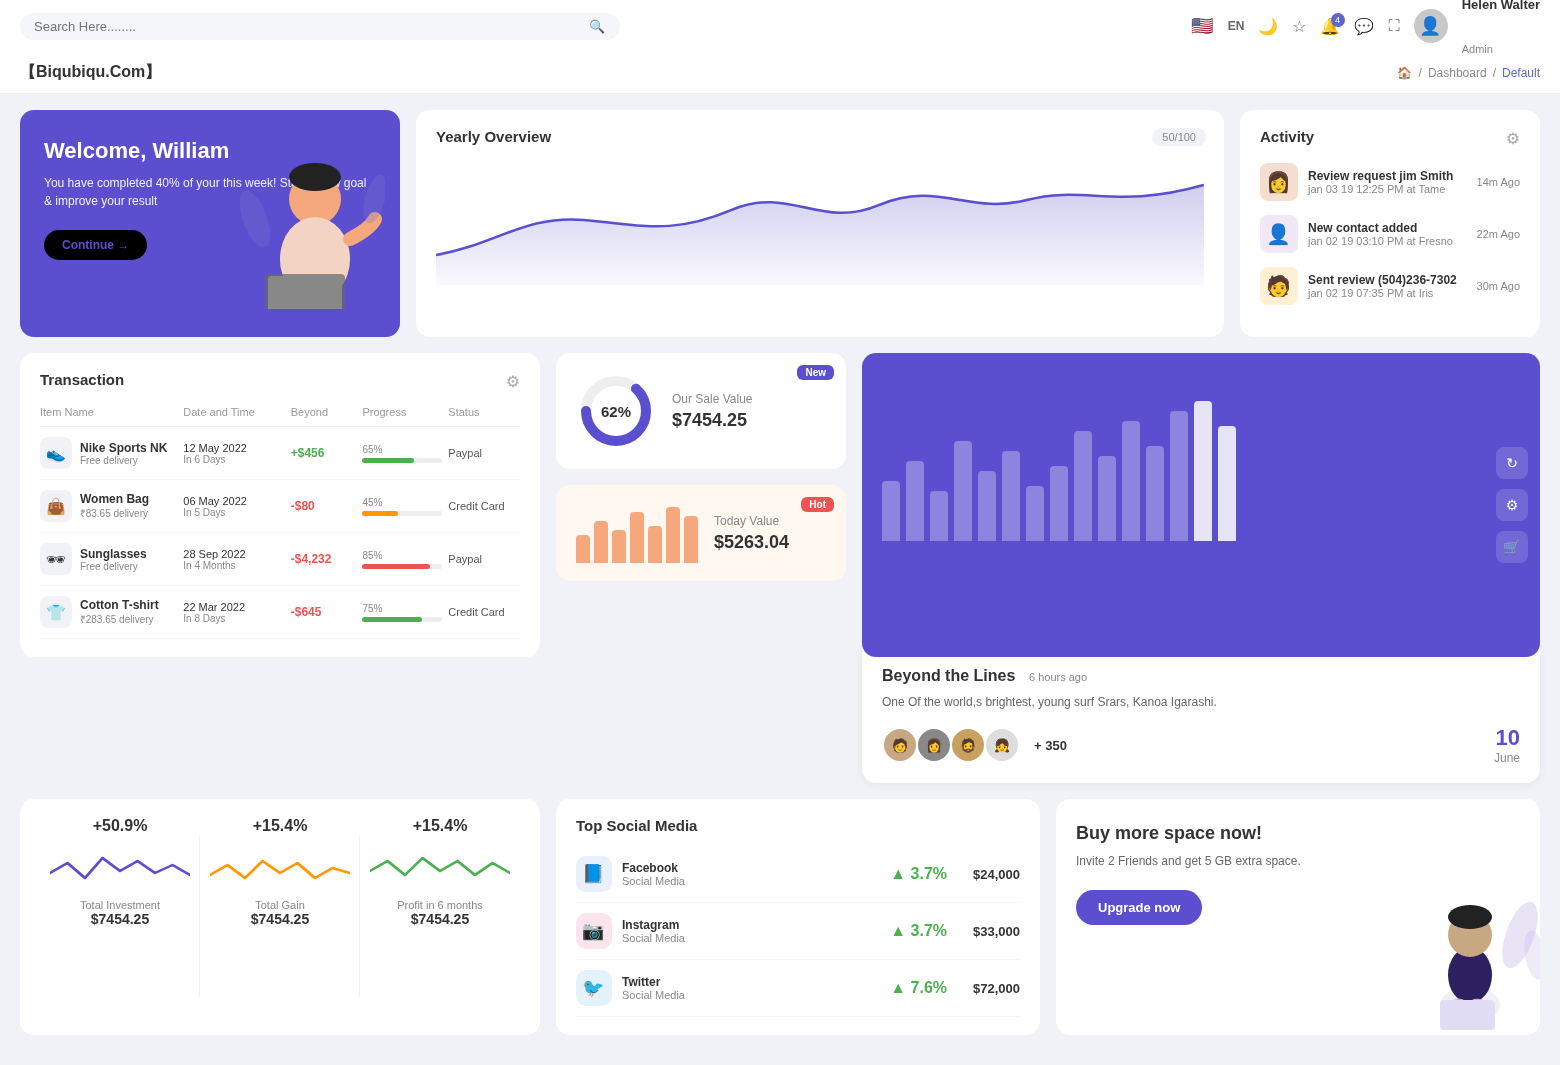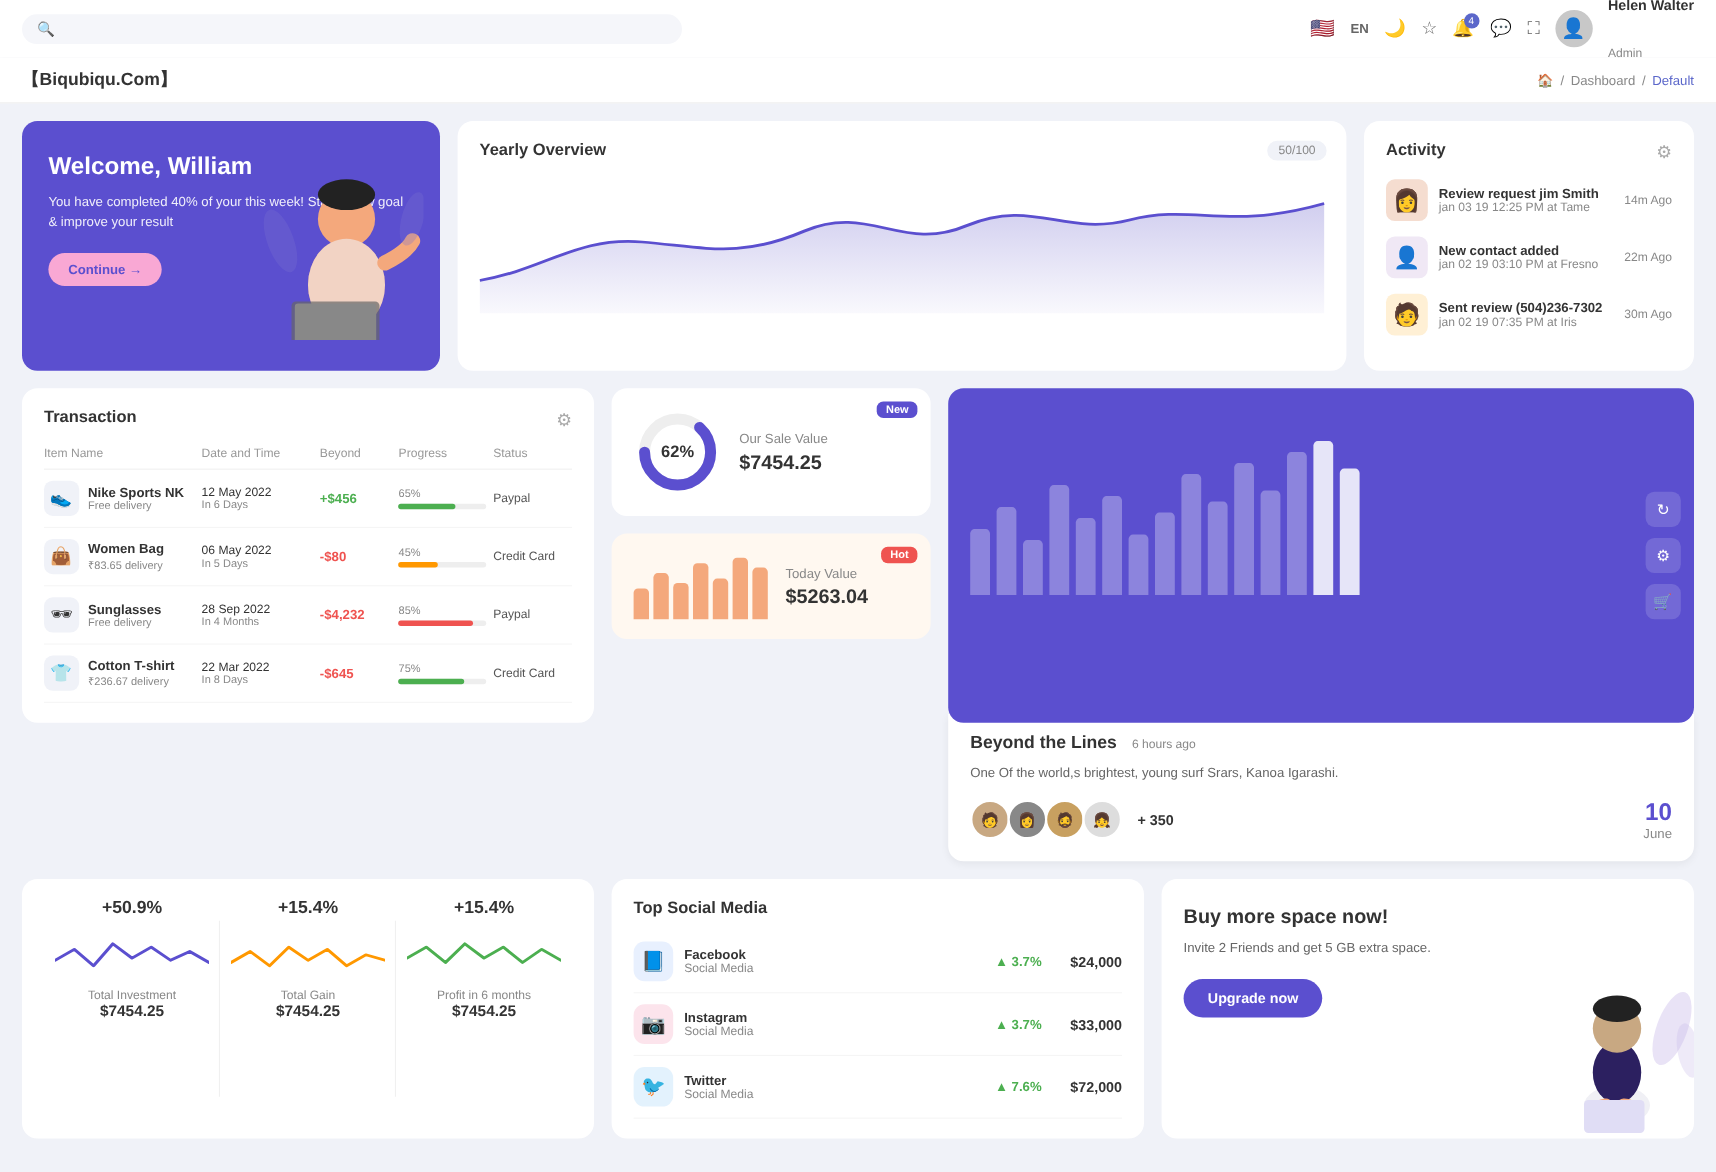--- a/index.html
+++ b/index.html
@@ -51,21 +51,21 @@
     .row { display: flex; gap: 16px; }
 
     
     .welcome-card {
       background: #5b4fcf; border-radius: 14px; padding: 28px 24px;
       color: #fff; flex: 0 0 380px; position: relative; overflow: hidden; min-height: 190px;
     }
     .welcome-card h2 { font-size: 22px; font-weight: 700; margin-bottom: 10px; }
     .welcome-card p { font-size: 12px; opacity: 0.9; line-height: 1.5; margin-bottom: 20px; }
     .continue-btn {
-      background: #f9a8d4; color: #5b4fcf; border: none; border-radius: 20px;
+      background: #000000; color: #5b4fcf; border: none; border-radius: 20px;
       padding: 8px 18px; font-size: 12px; font-weight: 600; cursor: pointer;
     }
     .welcome-illustration {
       position: absolute; right: 0; top: 0; bottom: 0; width: 180px;
       display: flex; align-items: center; justify-content: center;
     }
 
     
     .yearly-card {
       background: #fff; border-radius: 14px; padding: 18px 20px;
@@ -215,21 +215,21 @@
     }
     .social-row { display: flex; align-items: center; gap: 10px; padding: 10px 0; border-bottom: 1px solid #f5f5f5; }
     .social-icon {
       width: 36px; height: 36px; border-radius: 10px;
       display: flex; align-items: center; justify-content: center;
       font-size: 18px; flex-shrink: 0;
     }
     .social-info { flex: 1; }
     .social-name { font-size: 12px; font-weight: 600; }
     .social-type { font-size: 11px; color: #888; }
-    .social-growth { color: #4caf50; font-size: 12px; font-weight: 600; margin-right: 16px; }
+    .social-growth { color: #4caf50; font-size: 16px; font-weight: 600; margin-right: 16px; }
     .social-val { font-size: 13px; font-weight: 700; }
 
     
     .buyspace-card {
       background: #fff; border-radius: 14px; padding: 24px 20px;
       flex: 1; position: relative; overflow: hidden;
     }
     .buyspace-title { font-size: 18px; font-weight: 700; margin-bottom: 8px; }
     .buyspace-desc { font-size: 12px; color: #666; margin-bottom: 20px; line-height: 1.5; }
     .upgrade-btn {
@@ -244,20 +244,21 @@
     .gear-icon { color: #aaa; cursor: pointer; font-size: 16px; }
 
     
     svg { display: block; }
   </style>
 </head>
 <body>
 
 <nav class="topnav">
   <div class="search-box">
+    <input type="text" placeholder="Search Here........" style="">
     <span style="color:#aaa;">🔍</span>
   </div>
   <div class="nav-right">
     <span class="flag nav-icon">🇺🇸</span>
     <span class="nav-icon" style="font-size:12px;font-weight:600;">EN</span>
     <span class="nav-icon">🌙</span>
     <span class="nav-icon">☆</span>
     <span class="nav-icon" style="position:relative;">
       🔔<span class="badge">4</span>
     </span>
@@ -451,21 +452,21 @@
         <div class="progress-fill" style="width:85%;background:#ef5350;"></div>
       </div>
     </div>
     <div class="status-label">Paypal</div>
   </div>
           <div class="table-row">
     <div class="item-info">
       <div class="item-icon">👕</div>
       <div>
         <div class="item-name">Cotton T-shirt</div>
-        <div class="item-sub">₹236.67 delivery</div>
+        <div class="item-sub">₹283.65 delivery</div>
       </div>
     </div>
     <div>
       <div class="date-text">22 Mar 2022</div>
       <div class="date-sub">In 8 Days</div>
     </div>
     <div class="income-neg">-$645</div>
     <div>
       <div class="progress-label">75%</div>
       <div class="progress-bar">

